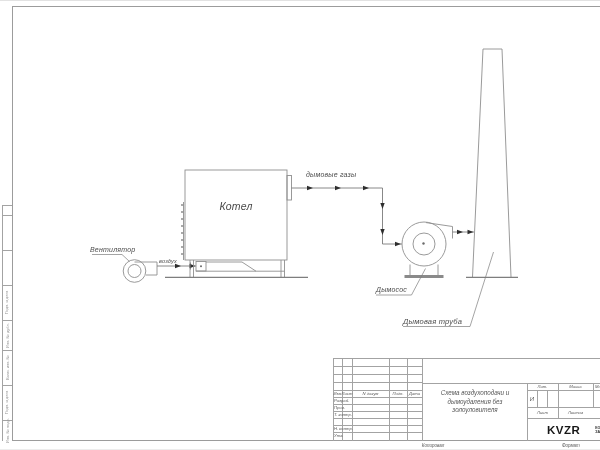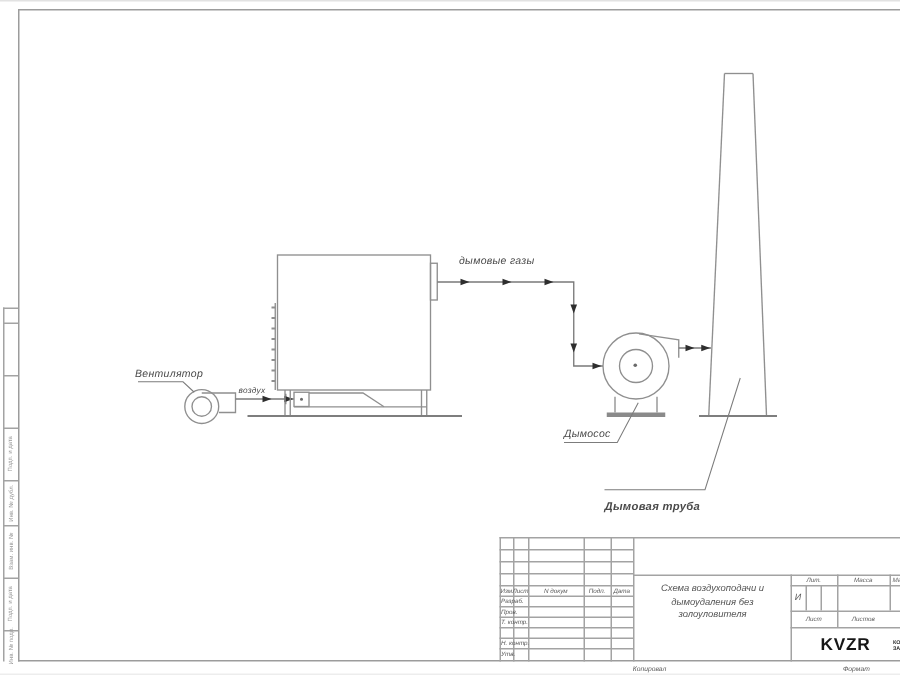--- a/index.html
+++ b/index.html
@@ -128,23 +128,24 @@
       <path d="M483,49 L502,49"></path>
       <path d="M483,49 L472.5,277"></path>
       <path d="M502,49 L511,277"></path>
       <path d="M466,277.3 L518,277.3" stroke="#7e7e7e" stroke-width="1.3"></path>
       <path d="M493.5,252 L470,326.5 L403,326.5" stroke="#7c7c7c" stroke-width="0.7"></path>
     </g>
   </svg>
 
   <span class="lbl" style="left:90px;top:246px;font-size:7px;">Вентилятор</span>
   <span class="lbl" style="left:159px;top:258px;font-size:5.5px;">воздух</span>
+  <span class="lbl" style="left:185px;top:200px;width:102px;text-align:center;font-size:10.5px;">Котел</span>
   <span class="lbl" style="left:306px;top:171px;font-size:7px;">дымовые газы</span>
   <span class="lbl" style="left:376px;top:286px;font-size:7px;">Дымосос</span>
-  <span class="lbl" style="left:403px;top:333px;font-size:7.5px;font-weight:bold;">Дымовая труба</span>
+  <span class="lbl" style="left:403px;top:317px;font-size:7.5px;">Дымовая труба</span>
 
   <div>
 
     <div class="hl" style="left:333px;top:358px;width:267px;"></div>
     <div class="vl" style="left:333px;top:358px;height:83px;"></div>
 
     <div class="vl" style="left:342px;top:358px;height:83px;"></div>
     <div class="vl" style="left:352px;top:358px;height:83px;"></div>
     <div class="vl" style="left:389px;top:358px;height:83px;"></div>
     <div class="vl" style="left:407px;top:358px;height:83px;"></div>

